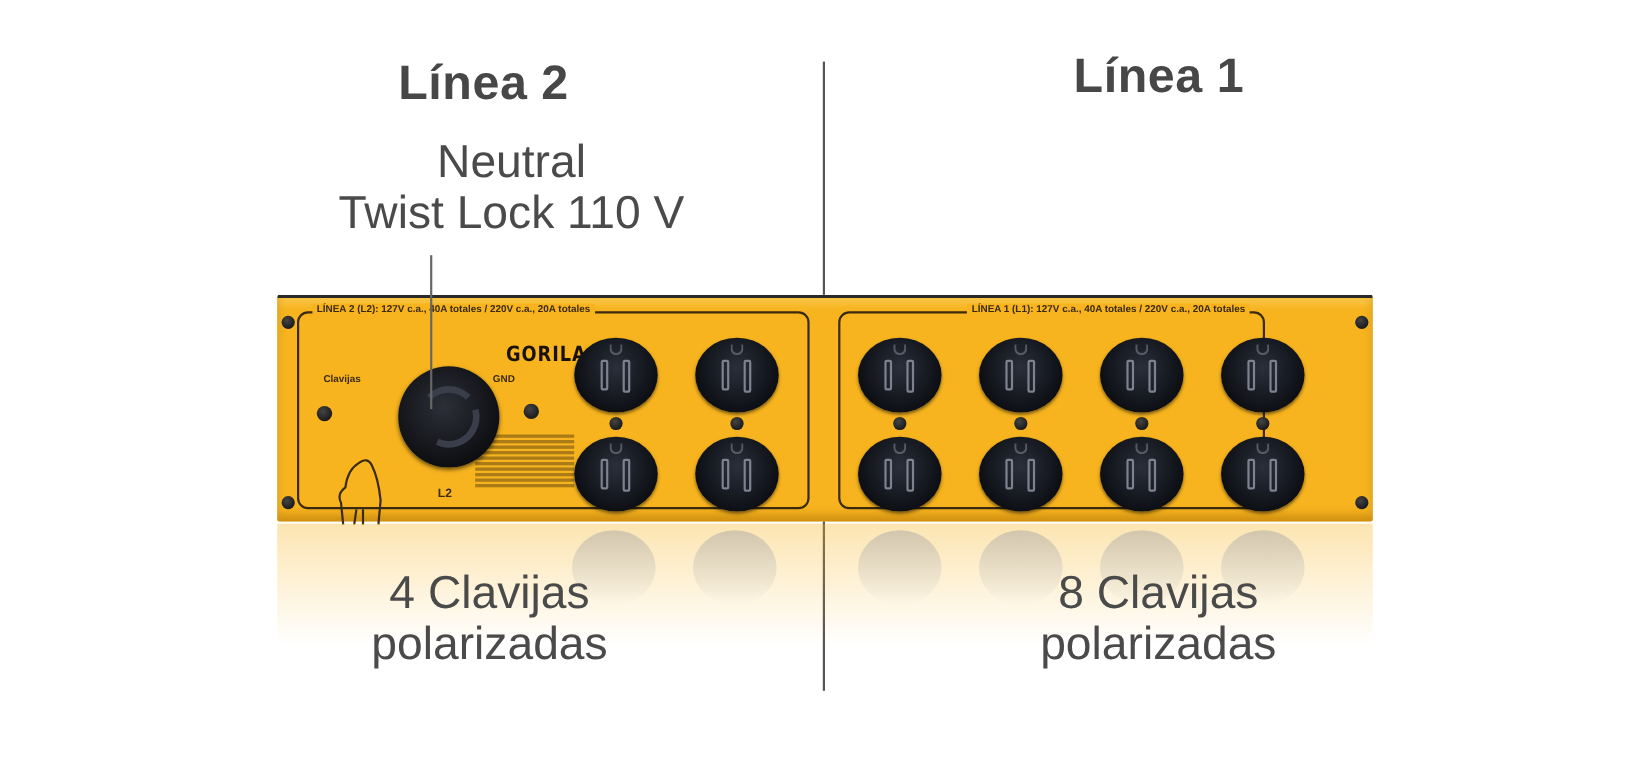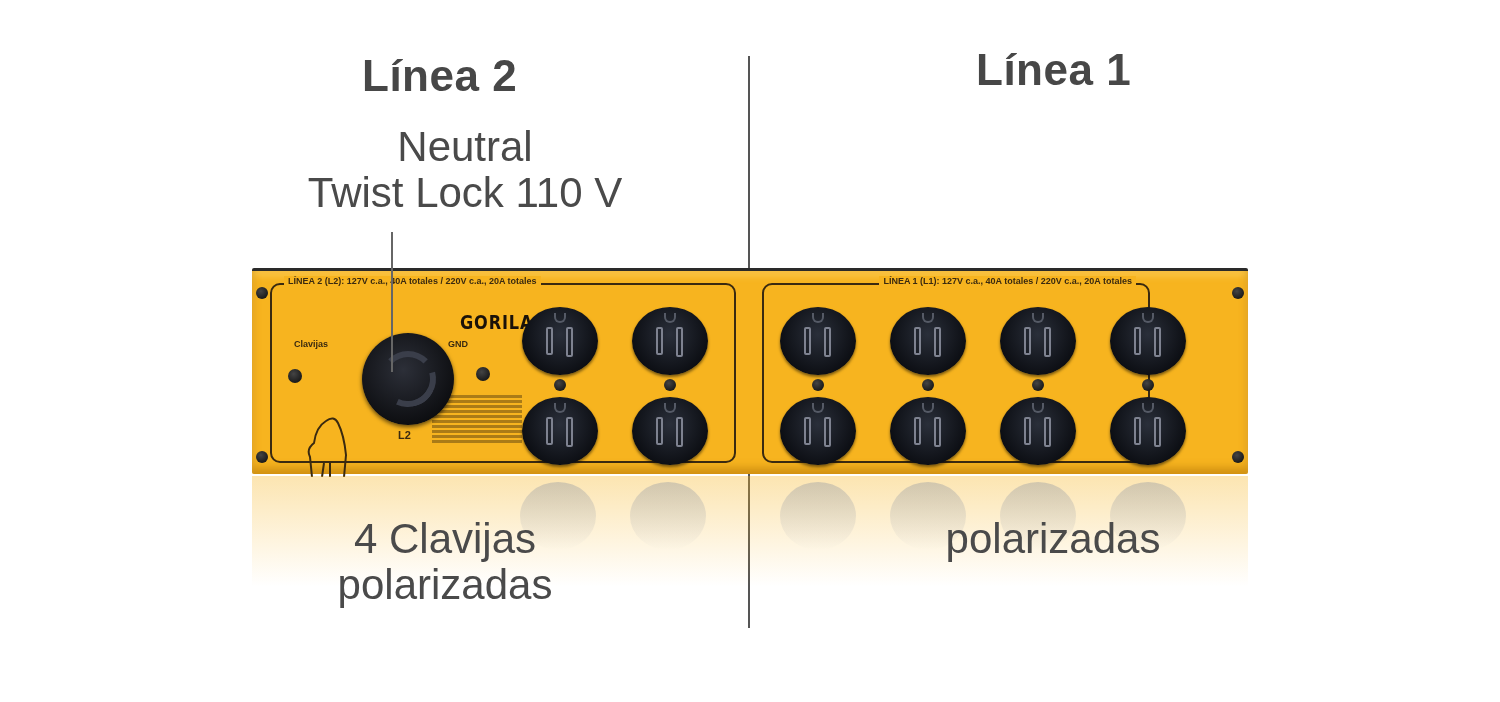--- a/index.html
+++ b/index.html
@@ -52,21 +52,21 @@
 <div class="panel">
   <div class="screw" style="left:4px; top:16px;"></div>
   <div class="screw" style="left:4px; top:180px;"></div>
   <div class="screw" style="left:980px; top:16px;"></div>
   <div class="screw" style="left:980px; top:180px;"></div>
 
   <div class="section" style="left:18px; width:466px;">
     <div class="section-title" style="left:12px;">LÍNEA 2 (L2): 127V c.a., 40A totales / 220V c.a., 20A totales</div>
     <div class="small-text" style="left:22px; top:54px;">Clavijas</div>
     <div class="small-text" style="left:176px; top:54px;">GND</div>
-    <div class="small-text" style="left:126px; top:144px; font-size:11px;">L2</div>
+    <div class="small-text" style="left:126px; top:158px; font-size:11px;">L2</div>
     <div class="screw" style="left:16px; top:84px; width:14px; height:14px;"></div>
     <div class="screw" style="left:204px; top:82px; width:14px; height:14px;"></div>
     <div class="brand">GORILA</div>
     <div class="spec">
       <div></div>
         <div></div>
         <div></div>
         <div></div>
         <div></div>
         <div></div>
@@ -163,14 +163,15 @@
   <div class="refl-outlet" style="left:638px;"></div>
   <div class="refl-outlet" style="left:748px;"></div>
   <div class="refl-outlet" style="left:858px;"></div>
 </div>
 
 <div class="label" style="left:280px; top:516px; width:330px;">
   <div>4 Clavijas</div>
   <div>polarizadas</div>
 </div>
 <div class="label" style="left:888px; top:516px; width:330px;">
+  <div>8 Clavijas</div>
   <div>polarizadas</div>
 </div>
 
 </body></html>

